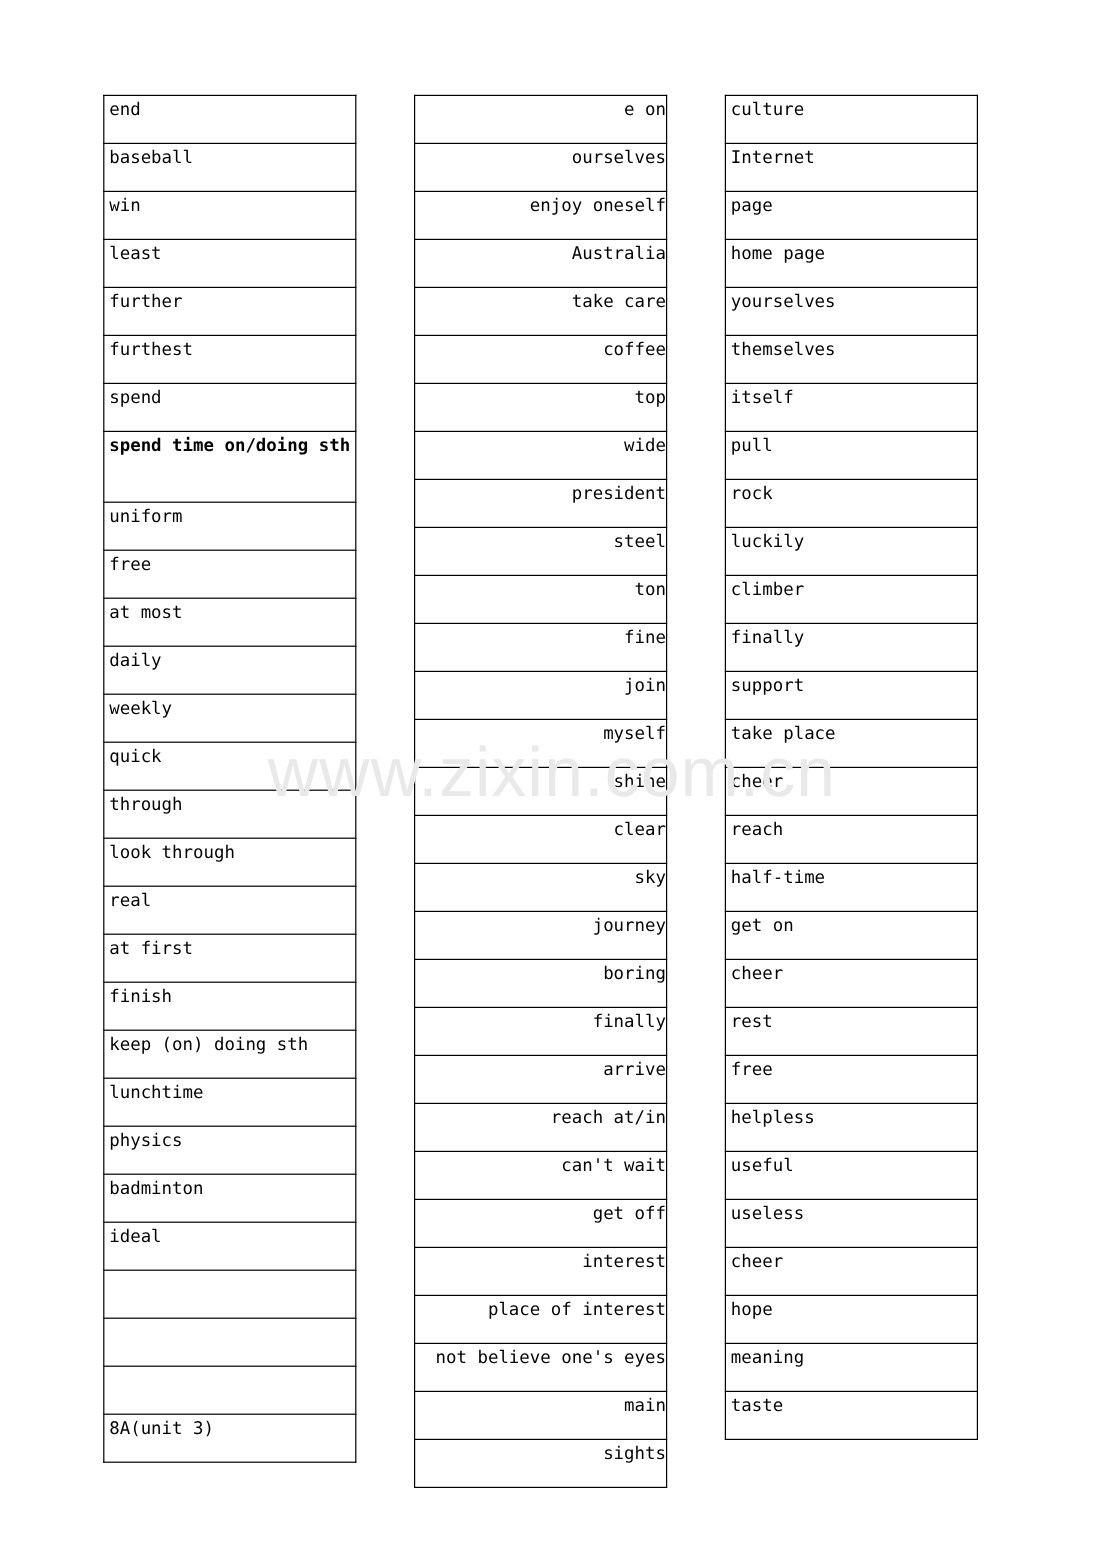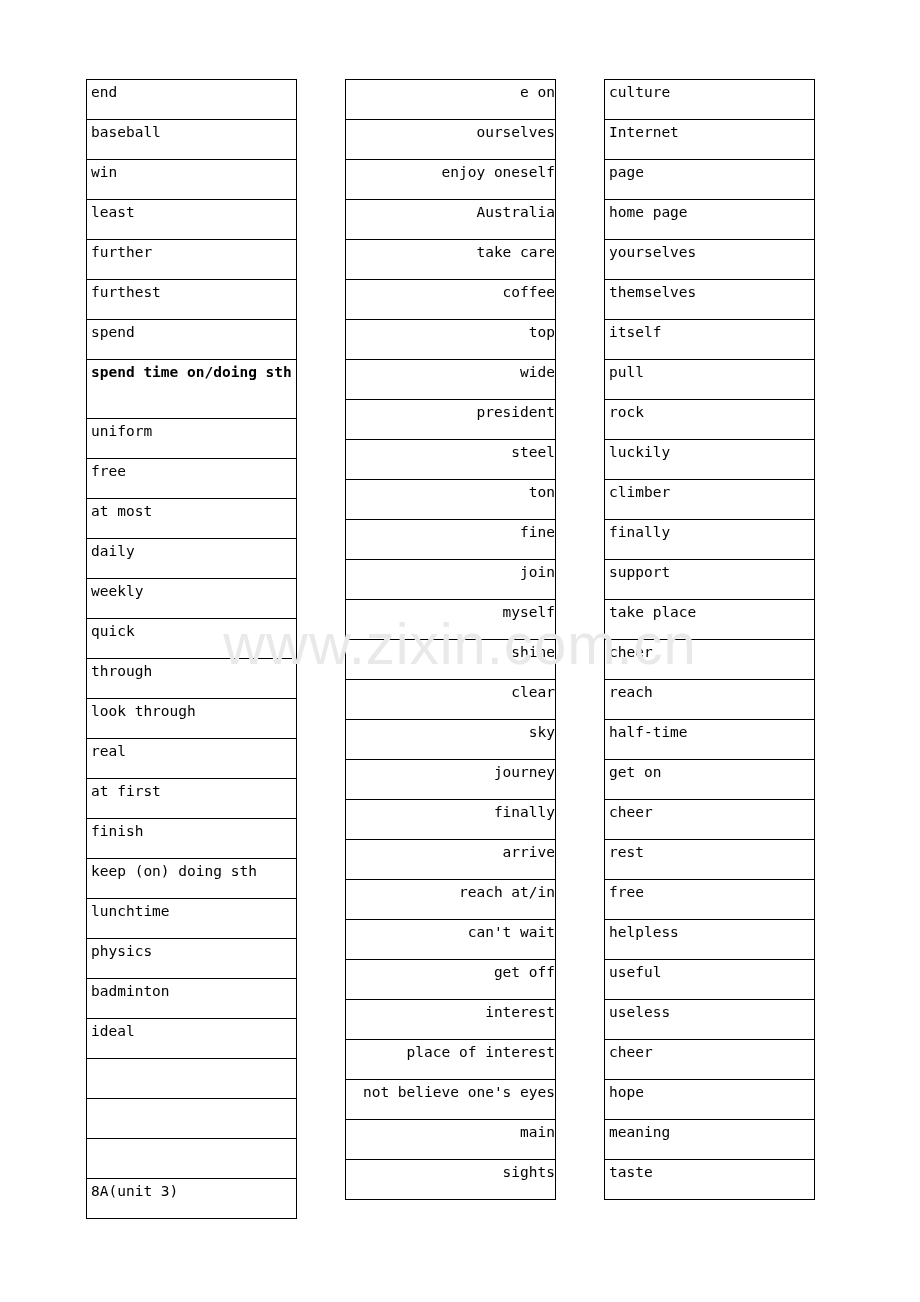--- a/index.html
+++ b/index.html
@@ -235,20 +235,23 @@
           <tr>
             <td>clear</td>
           </tr>
           <tr>
             <td>sky</td>
           </tr>
           <tr>
             <td>journey</td>
           </tr>
           <tr>
+            <td>boring</td>
+          </tr>
+          <tr>
             <td>finally</td>
           </tr>
           <tr>
             <td>arrive</td>
           </tr>
           <tr>
             <td>reach at/in</td>
           </tr>
           <tr>
             <td>can't wait</td>

